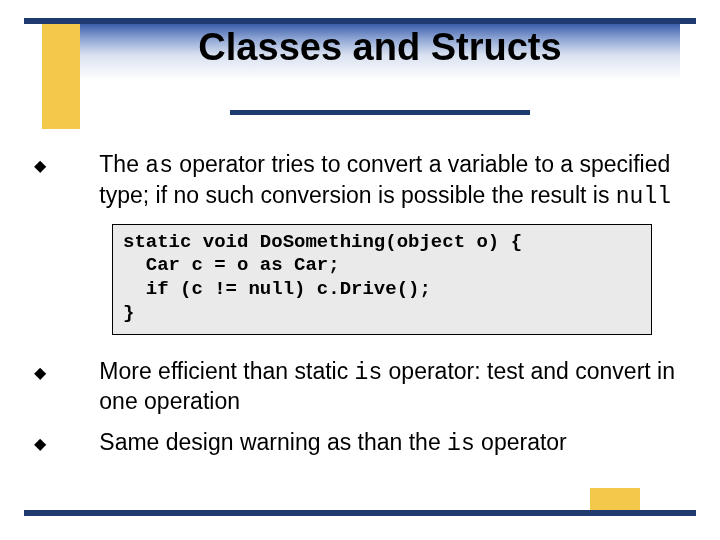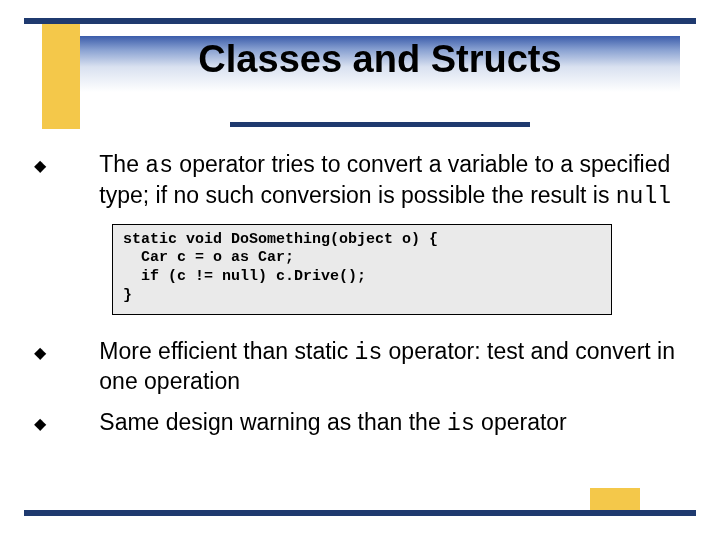--- a/index.html
+++ b/index.html
@@ -27,21 +27,21 @@
     left: 42px;
     top: 24px;
     width: 38px;
     height: 105px;
     background: #f4c84a;
   }
   .title-area {
     position: absolute;
     left: 80px;
     right: 40px;
-    top: 36px;
+    top: 24px;
     height: 105px;
     text-align: center;
     padding-top: 4px;
   }
   .title-gradient {
     position: absolute;
     left: 0; right: 0; top: 0; height: 56px;
     background: linear-gradient(to bottom, #3b5caa 0%, #8aa2d2 25%, #d9e1f0 55%, #ffffff 100%);
     z-index: 0;
   }
@@ -88,27 +88,27 @@
   .bullet .dia {
     font-size: 16px;
     margin-right: 14px;
     margin-top: 6px;
     color: #000;
   }
   .bullet .txt { flex: 1; margin-left: 39px; }
   .bullet .mono { font-family: "Courier New", Courier, monospace; }
   .codebox {
     margin: 10px 0 22px 78px;
-    width: 500px;
+    width: 540px;
     border: 1.5px solid #000;
     background: #eaeaea;
     padding: 6px 10px 8px 10px;
     font-family: "Courier New", Courier, monospace;
     font-weight: bold;
-    font-size: 15px;
+    font-size: 19px;
     line-height: 1.25;
     white-space: pre;
     color: #000;
   }
   .bottom-bar {
     position: absolute;
     left: 24px;
     right: 24px;
     bottom: 24px;
     height: 6px;

